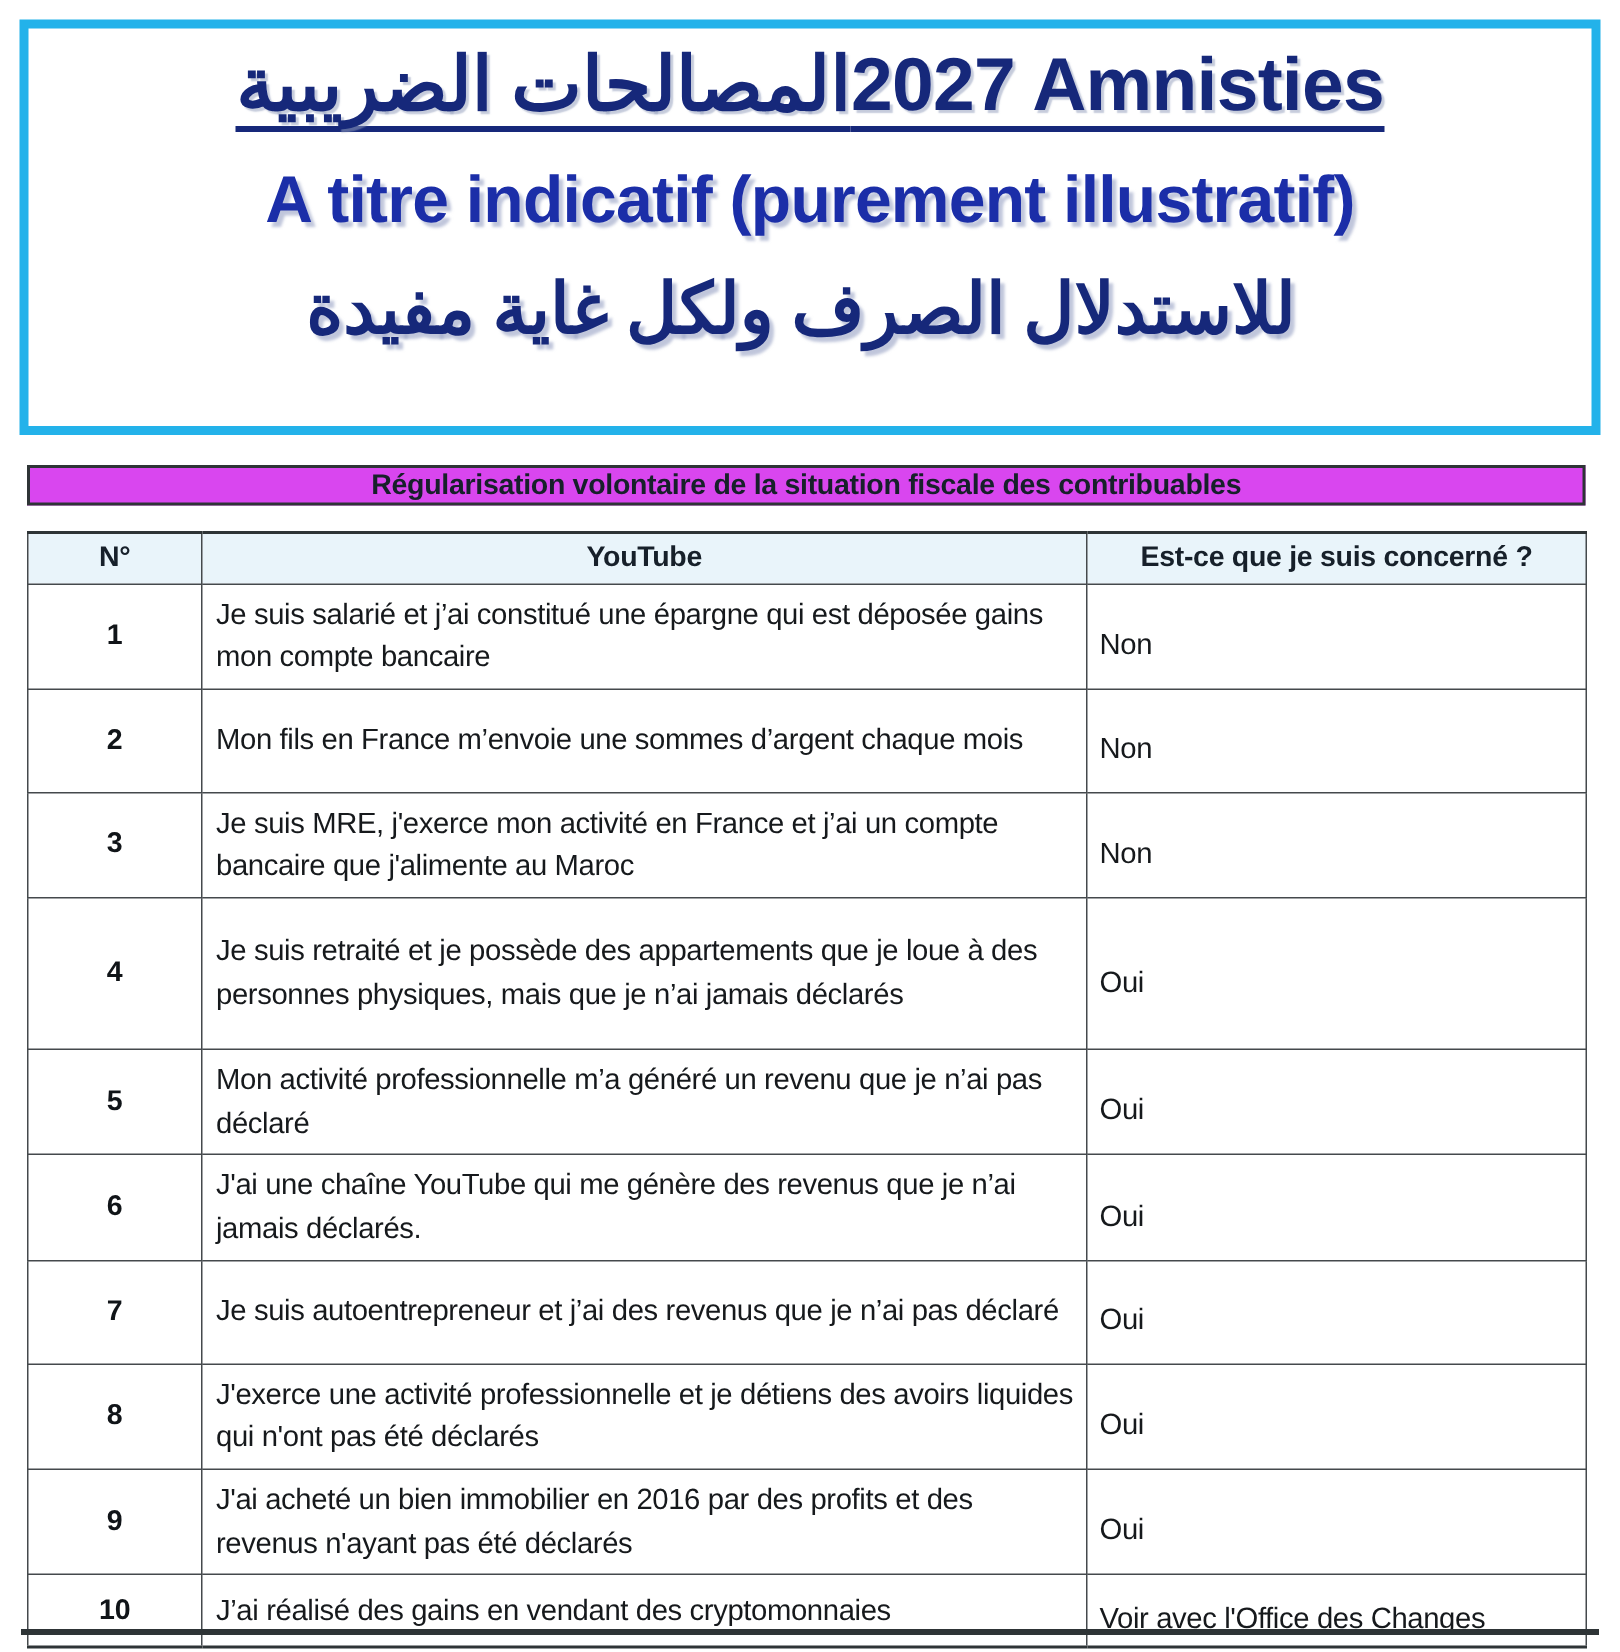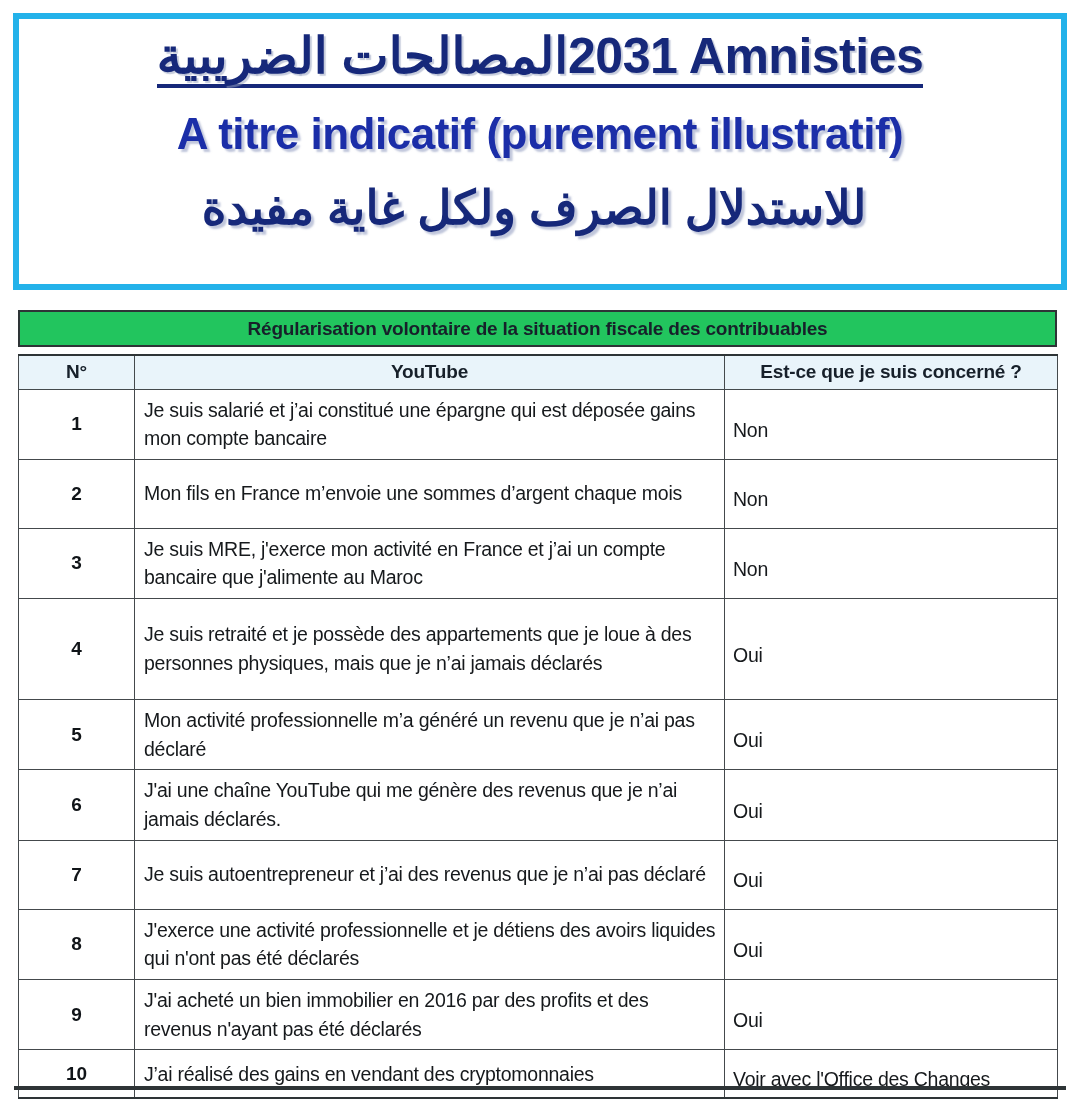--- a/index.html
+++ b/index.html
@@ -59,30 +59,30 @@
     padding: 22px 0 6px 0;
   }
   .bl3 {
     font-size: 47px;
     color: #16287a;
     direction: rtl;
     letter-spacing: 0px;
     text-shadow: 3px 3px 2px rgba(150,160,195,0.6);
     padding: 22px 12px 0 0;
   }
-  .ar { font-family: Liberation Sans, sans-serif; }
+  .ar { font-family: Liberation Serif, serif; }
 
   
   .table-title {
     position: absolute;
     left: 18px;
     top: 310px;
     width: 1039px;
-    height: 37px;
-    background: #22c55e;
+    height: 27px;
+    background: #d946ef;
     border: 2px solid #2e3436;
     display: flex;
     align-items: center;
     justify-content: center;
     font-size: 19px;
     font-weight: bold;
     color: #17202a;
     letter-spacing: -0.2px;
   }
 
@@ -149,21 +149,21 @@
     height: 4px;
     background: #2e3436;
   }
 </style>
 </head>
 <body>
 
 <div id="page">
 
   <div class="banner">
-    <div class="banner-line bl1"><span class="seg ar">المصالحات الضريبية</span><span class="seg">2031 Amnisties</span></div>
+    <div class="banner-line bl1"><span class="seg ar">المصالحات الضريبية</span><span class="seg">2027 Amnisties</span></div>
     <div class="banner-line bl2">A titre indicatif (purement illustratif)</div>
     <div class="banner-line bl3 ar">للاستدلال الصرف ولكل غاية مفيدة</div>
   </div>
 
   <div class="table-title">Régularisation volontaire de la situation fiscale des contribuables</div>
 
   <div class="tbl-wrap">
     <table class="grid">
       <colgroup>
         <col class="c-num">

